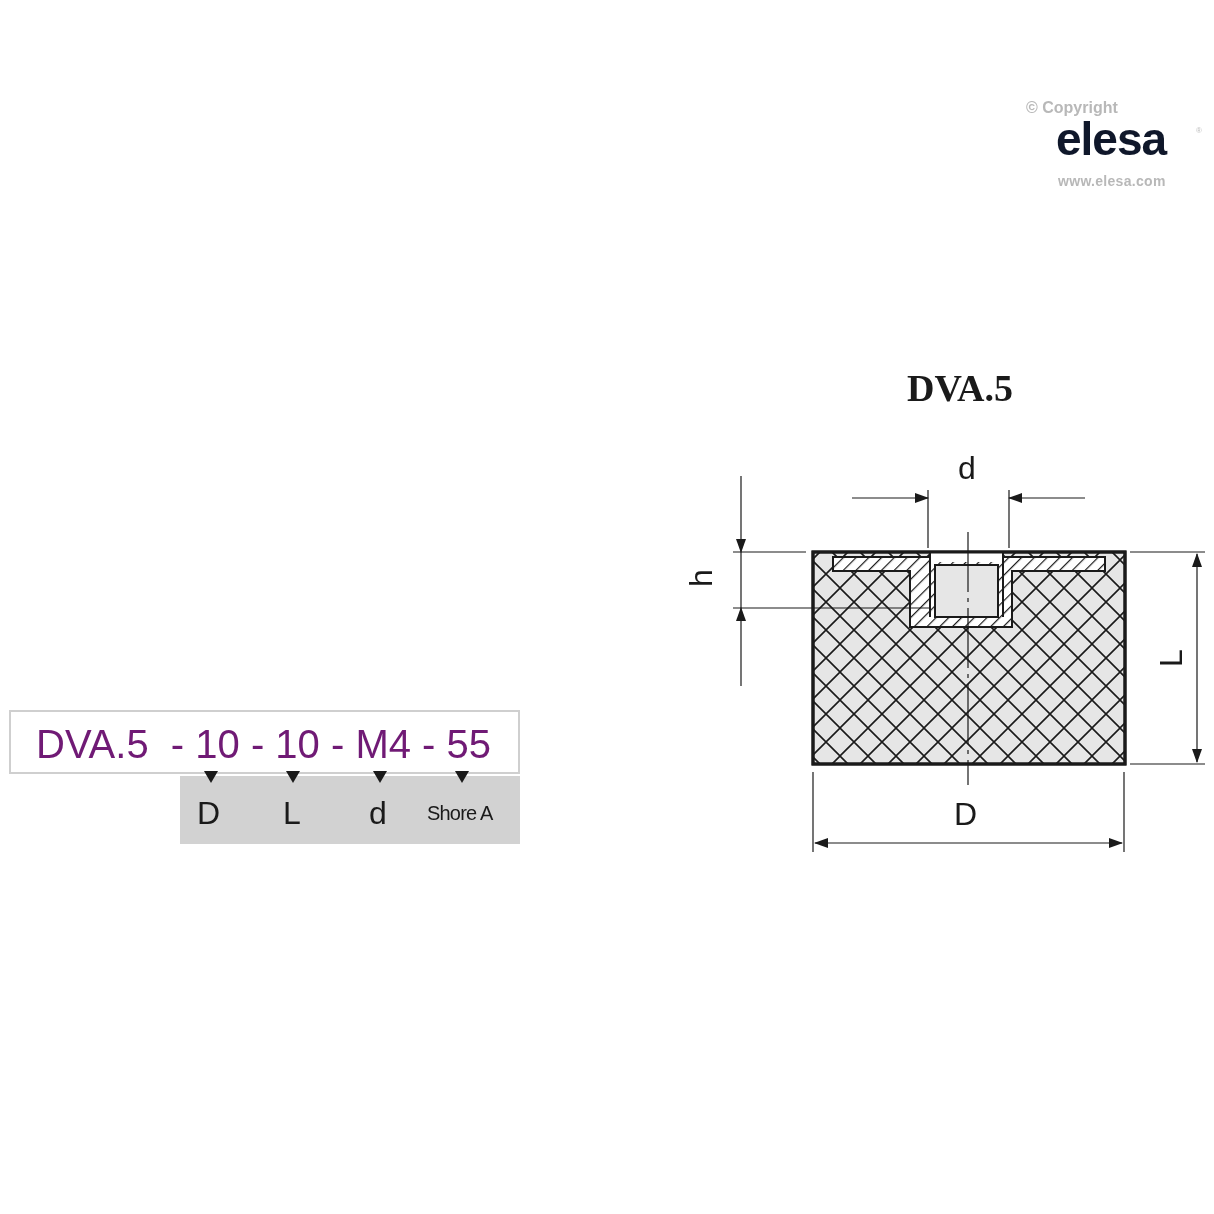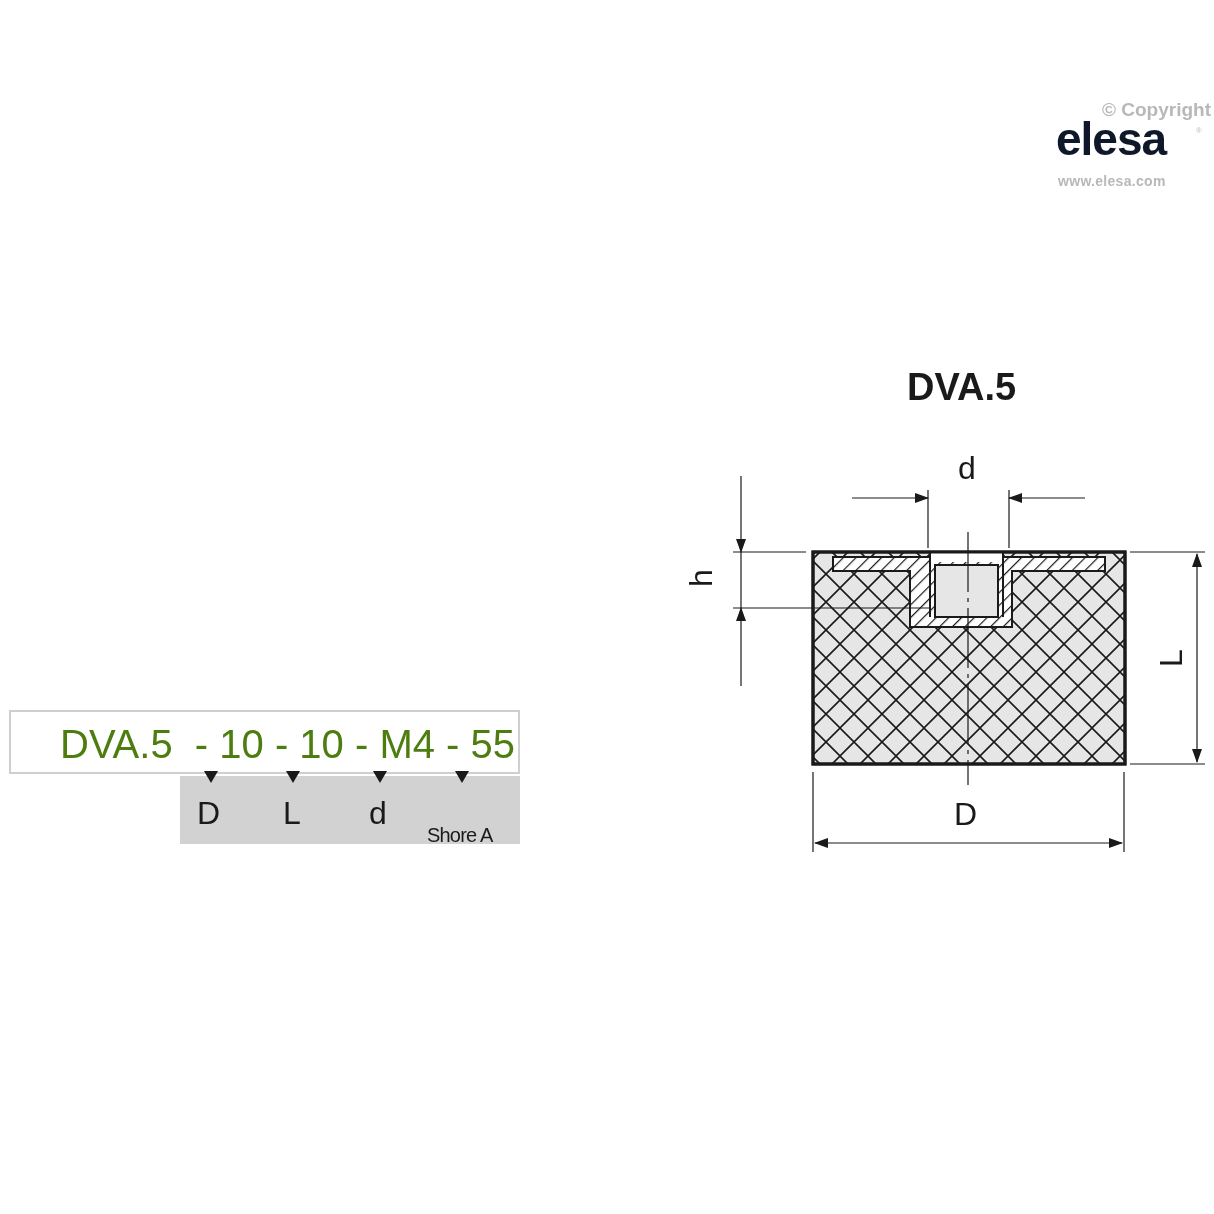--- a/index.html
+++ b/index.html
@@ -1,31 +1,31 @@
 <!DOCTYPE html>
 <html><head>
 <meta charset="utf-8">
 <style>
   html, body { margin:0; padding:0; background:#ffffff; }
   body { width:1214px; height:1214px; position:relative; overflow:hidden;
          font-family:"Liberation Sans", sans-serif; color:#1a1a1a; }
   .abs { position:absolute; }
   
-  .wm-copy { left:1102px; top:99px; font-size:19px; color:#b8b8b8; font-weight:bold; }
+  .wm-copy { left:1026px; top:99px; font-size:16px; color:#b8b8b8; font-weight:bold; }
   .wm-logo { left:1056px; top:116px; font-size:46px; font-weight:bold; color:#0f172a; letter-spacing:-1px; line-height:46px; }
   .wm-reg { left:1196px; top:126px; font-size:8px; color:#bdbdbd; }
   .wm-url { left:1058px; top:173px; font-size:14px; color:#b8b8b8; font-weight:bold; letter-spacing:0.3px; }
   
   .code-box { left:9px; top:710px; width:511px; height:64px; border:2px solid #cfcfcf; background:#fff; box-sizing:border-box; }
-  .code-text { left:36px; top:720px; font-size:40px; line-height:48px; color:#4d7c0f; white-space:pre;margin-left:24px; }
+  .code-text { left:36px; top:720px; font-size:40px; line-height:48px; color:#701a75; white-space:pre; }
   .legend-bg { left:180px; top:776px; width:340px; height:68px; background:#d2d2d2; }
   .tri { width:0; height:0; border-left:7px solid transparent; border-right:7px solid transparent; border-top:12px solid #1a1a1a; }
   .lbl { font-size:32px; line-height:36px; color:#1a1a1a; }
   .lbl-small { font-size:20px; line-height:24px; color:#1a1a1a; letter-spacing:-0.8px; }
-  .drawing-title { left:907px; top:366px; font-size:38px; font-weight:bold; color:#1a1a1a; }
+  .drawing-title { left:907px; top:366px; font-size:38px; font-weight:bold; color:#1a1a1a;font-family:Liberation Serif, serif; }
   .dim-lbl { font-size:32px; color:#1a1a1a; line-height:36px; }
 </style>
 </head>
 <body>
 
 <div class="abs wm-copy">© Copyright</div>
 <div class="abs wm-logo">elesa</div>
 <div class="abs wm-reg">®</div>
 <div class="abs wm-url">www.elesa.com</div>
 
@@ -34,21 +34,21 @@
 <div class="abs legend-bg"></div>
 
 <div class="abs tri" style="left:204px; top:771px;"></div>
 <div class="abs tri" style="left:286px; top:771px;"></div>
 <div class="abs tri" style="left:373px; top:771px;"></div>
 <div class="abs tri" style="left:455px; top:771px;"></div>
 
 <div class="abs lbl" style="left:197px; top:795px;">D</div>
 <div class="abs lbl" style="left:283px; top:795px;">L</div>
 <div class="abs lbl" style="left:369px; top:795px;">d</div>
-<div class="abs lbl-small" style="left:427px; top:801px;margin-top:22px;">Shore A</div>
+<div class="abs lbl-small" style="left:427px; top:801px;">Shore A</div>
 
 <div class="abs drawing-title">DVA.5</div>
 
 <svg class="abs" style="left:0; top:0;" width="1214" height="1214">
   <defs>
     <pattern id="cross" patternUnits="userSpaceOnUse" width="28" height="28">
       <rect width="28" height="28" fill="#e6e6e6"></rect>
       <path d="M0 0 L28 28 M28 0 L0 28 M-14 14 L14 42 M14 -14 L42 14 M14 -14 L-14 14 M42 14 L14 42" stroke="#1a1a1a" stroke-width="1.6"></path>
     </pattern>
     <pattern id="hatch" patternUnits="userSpaceOnUse" width="9" height="9" patternTransform="rotate(45)">

